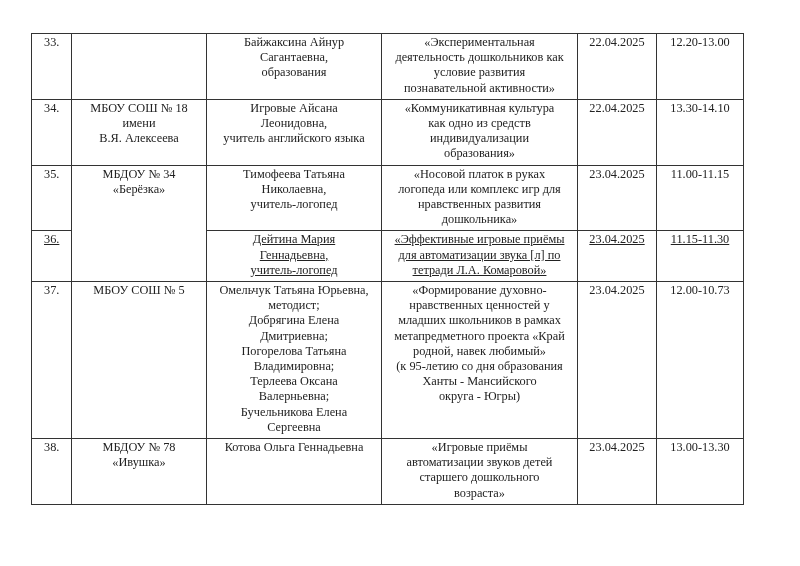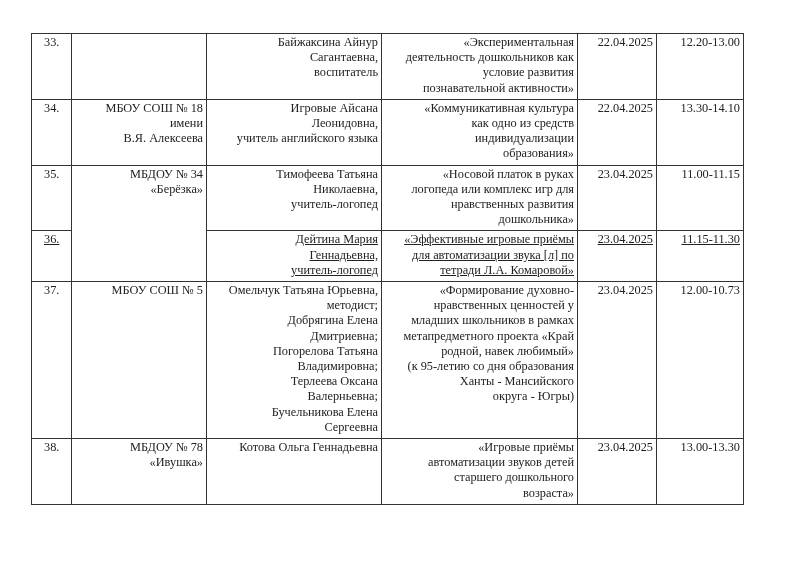--- a/index.html
+++ b/index.html
@@ -1,20 +1,20 @@
 <!DOCTYPE html>
 <html><head>
 <meta charset="utf-8">
 <style>
   html, body { margin: 0; padding: 0; background: #ffffff; }
   body { width: 800px; height: 566px; position: relative; overflow: hidden;
          font-family: "Liberation Serif", "DejaVu Serif", serif; color: #222; }
   table { position: absolute; left: 31px; top: 33px; width: 712px;
           border-collapse: collapse; table-layout: fixed; font-size: 12.3px; line-height: 15.2px; }
-  td { border: 1.3px solid #333; vertical-align: top; text-align: right; padding: 1px 3px 3px 3px; }
+  td { border: 1.3px solid #333; vertical-align: top; text-align: center; padding: 1px 3px 3px 3px; }
   td.num { text-align: left; padding-left: 12px; }
   .ln { display: block; white-space: nowrap; }
   col.c1 { width: 40px; } col.c2 { width: 135px; } col.c3 { width: 175px; }
   col.c4 { width: 196px; } col.c5 { width: 79px; } col.c6 { width: 87px; }
   tr.r33 td { height: 54px; }
   tr.r34 td { height: 54px; margin-top: 36px; }
   tr.r35 td { height: 54px; }
   tr.r36 td { height: 40px; text-decoration: underline; }
   tr.r37 td { height: 146px; }
   tr.r38 td { height: 58px; }
@@ -31,21 +31,21 @@
       <col class="c5">
       <col class="c6">
     </colgroup>
   <tbody id="tbody">
     <tr class="r33">
       <td class="num">33.</td>
       <td></td>
       <td>
         <span class="ln">Байжаксина Айнур</span>
         <span class="ln">Сагантаевна,</span>
-        <span class="ln">воспитатель</span>
+        <span class="ln">образования</span>
       </td>
       <td>
         <span class="ln">«Экспериментальная</span>
         <span class="ln">деятельность дошкольников как</span>
         <span class="ln">условие развития</span>
         <span class="ln">познавательной активности»</span>
       </td>
       <td>22.04.2025</td>
       <td>12.20-13.00</td>
     </tr>

